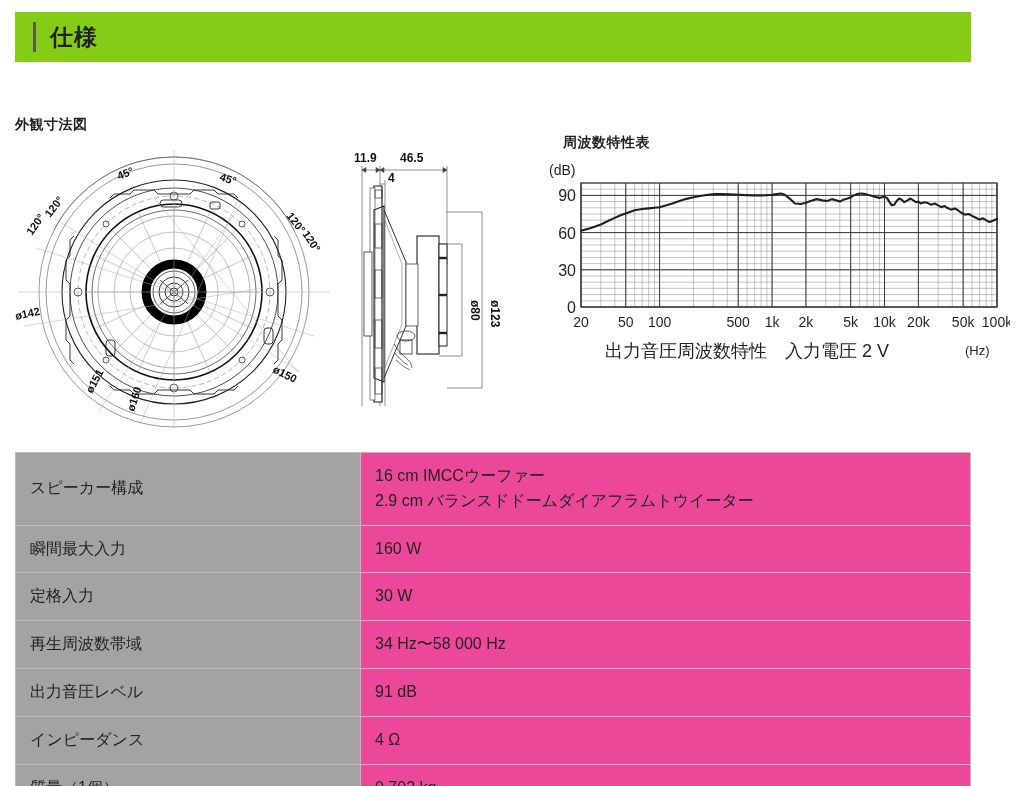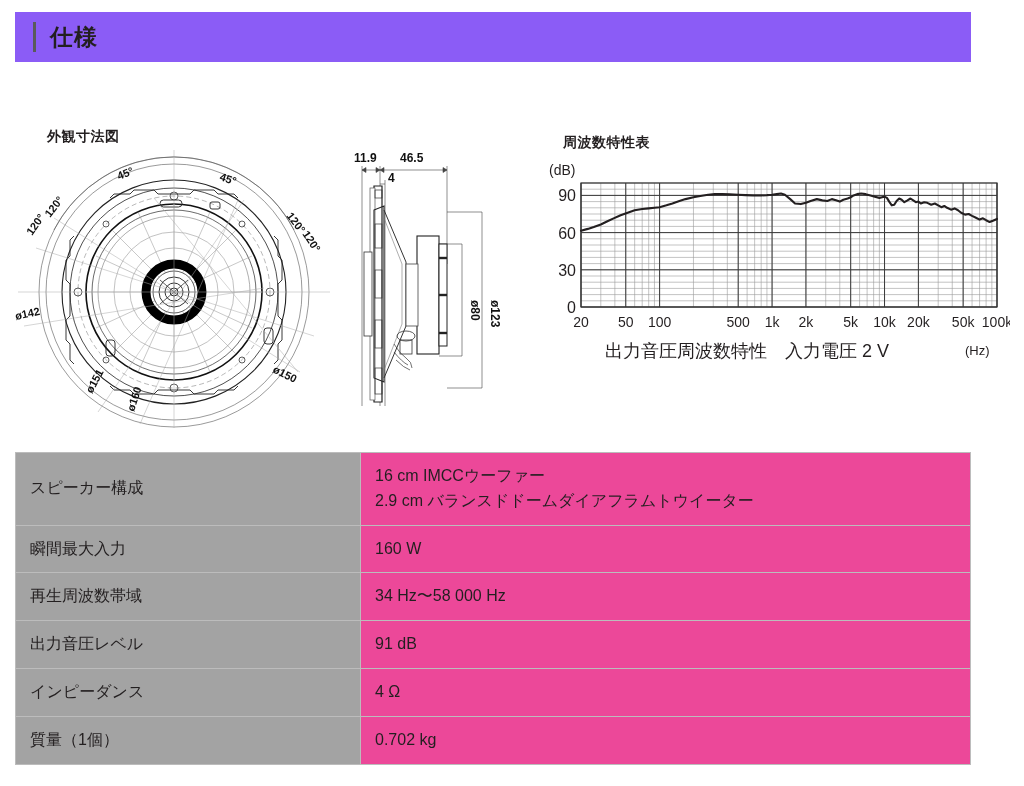--- a/index.html
+++ b/index.html
@@ -17,21 +17,21 @@
     overflow: hidden;
   }
 
   
   .section-header {
     position: absolute;
     left: 15px;
     top: 12px;
     width: 956px;
     height: 50px;
-    background: #8b5cf6;
+    background: #84cc16;
     display: flex;
     align-items: center;
   }
   .section-header-accent {
     width: 3px;
     height: 30px;
     background: #5a5a5a;
     margin-left: 18px;
     flex: 0 0 auto;
   }
@@ -45,21 +45,21 @@
   }
 
   
   .sub-heading {
     position: absolute;
     font-size: 14px;
     font-weight: bold;
     color: #231f20;
     letter-spacing: 0.5px;
   }
-  #heading-dimensions { left: 15px; top: 128px; margin-left: 32px; }
+  #heading-dimensions { left: 15px; top: 116px; }
   #heading-frequency  { left: 563px; top: 134px; }
 
   
   .drawings {
     position: absolute;
     left: 14px;
     top: 140px;
     width: 515px;
     height: 290px;
   }
@@ -413,20 +413,26 @@
           <span>2.9 cm バランスドドームダイアフラムトウイーター</span>
         </td>
       </tr>
       <tr>
         <td class="spec-label">瞬間最大入力</td>
         <td class="spec-value">
           <span>160 W</span>
         </td>
       </tr>
       <tr>
+        <td class="spec-label">定格入力</td>
+        <td class="spec-value">
+          <span>30 W</span>
+        </td>
+      </tr>
+      <tr>
         <td class="spec-label">再生周波数帯域</td>
         <td class="spec-value">
           <span>34 Hz〜58 000 Hz</span>
         </td>
       </tr>
       <tr>
         <td class="spec-label">出力音圧レベル</td>
         <td class="spec-value">
           <span>91 dB</span>
         </td>

